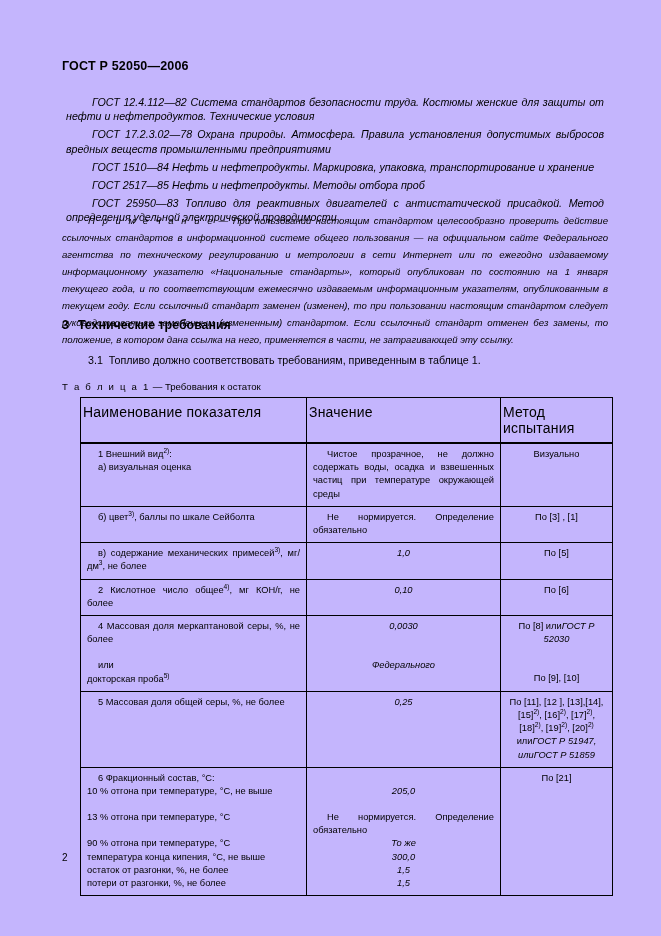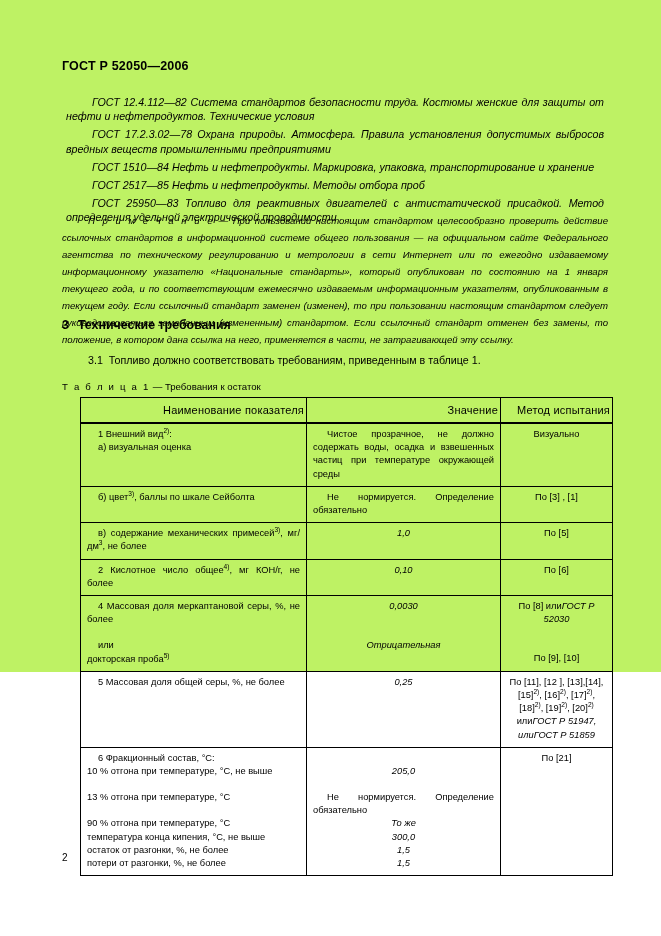--- a/index.html
+++ b/index.html
@@ -12,22 +12,22 @@
     height: 936px;
     font-family: "Liberation Sans", sans-serif;
     color: #000000;
     position: relative;
     overflow: hidden;
   }
   .page {
     position: absolute;
     left: 0; top: 0;
     width: 661px;
-    height: 672px;
-    background: #bef264;
+    height: 936px;
+    background: #c4b5fd;
   }
 
   
   .doc-header {
     position: absolute;
     left: 62px;
     top: 59px;
     font-size: 12.5px;
     font-weight: bold;
     letter-spacing: 0.2px;
@@ -115,23 +115,23 @@
   .req-table col.c3 { width: 112px; }
 
   .req-table th,
   .req-table td {
     border: 1px solid #000;
     padding: 0;
     vertical-align: top;
   }
   .req-table thead th {
     border-bottom: 2px solid #000;
-    text-align: right;
+    text-align: left;
     font-weight: normal;
-    font-size: 11px;
+    font-size: 14px;
     padding: 6px 2px 6px 2px;
     letter-spacing: 0.2px;
   }
   .req-table {
     border: 1px solid #000;
   }
   .req-table tbody td {
     padding: 4px 6px 5px 6px;
     line-height: 13.2px;
   }
@@ -268,21 +268,21 @@
           <td class="cell-name">
             <span class="ind">4 Массовая  доля  меркаптановой  серы, %, не более</span>
             <span class="gap-line"></span>
             <span class="ind">или</span>
             <span class="noind">докторская проба<sup>5)</sup></span>
           </td>
           <td class="cell-val">
             <span class="ctr">0,0030</span>
             <span class="gap-line"></span>
             <span class="gap-line"></span>
-            <span class="ctr">Отрицательная</span>
+            <span class="ctr">Федерального</span>
           </td>
           <td class="cell-method"><span class="ctr">По [8] или</span><span class="ctr"><span class="it">ГОСТ Р 52030</span></span><span class="gap-line"></span><span class="gap-line"></span><span class="ctr">По [9], [10]</span></td>
         </tr>
         <tr>
           <td class="cell-name">
             <span class="ind">5 Массовая  доля  общей  серы,  %,  не более</span>
           </td>
           <td class="cell-val">
             <span class="ctr">0,25</span>
           </td>

